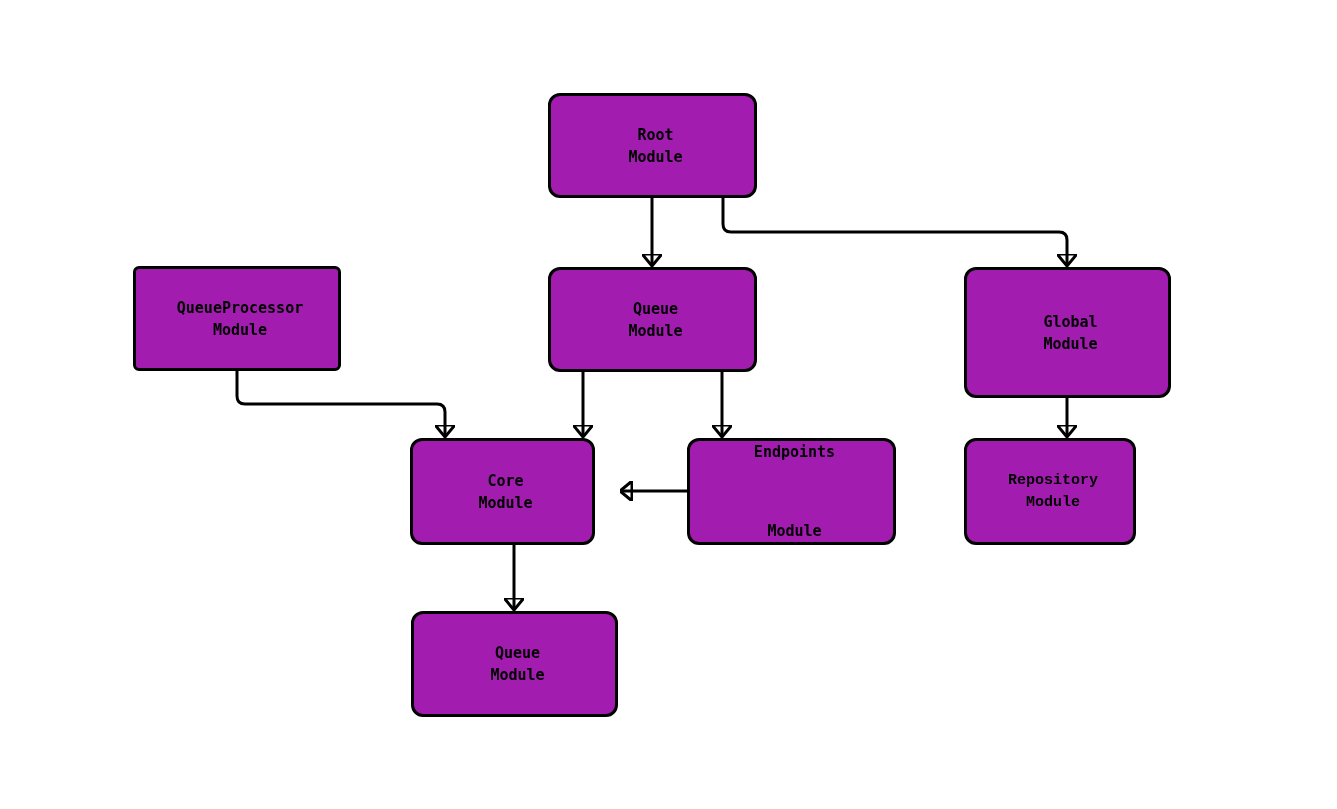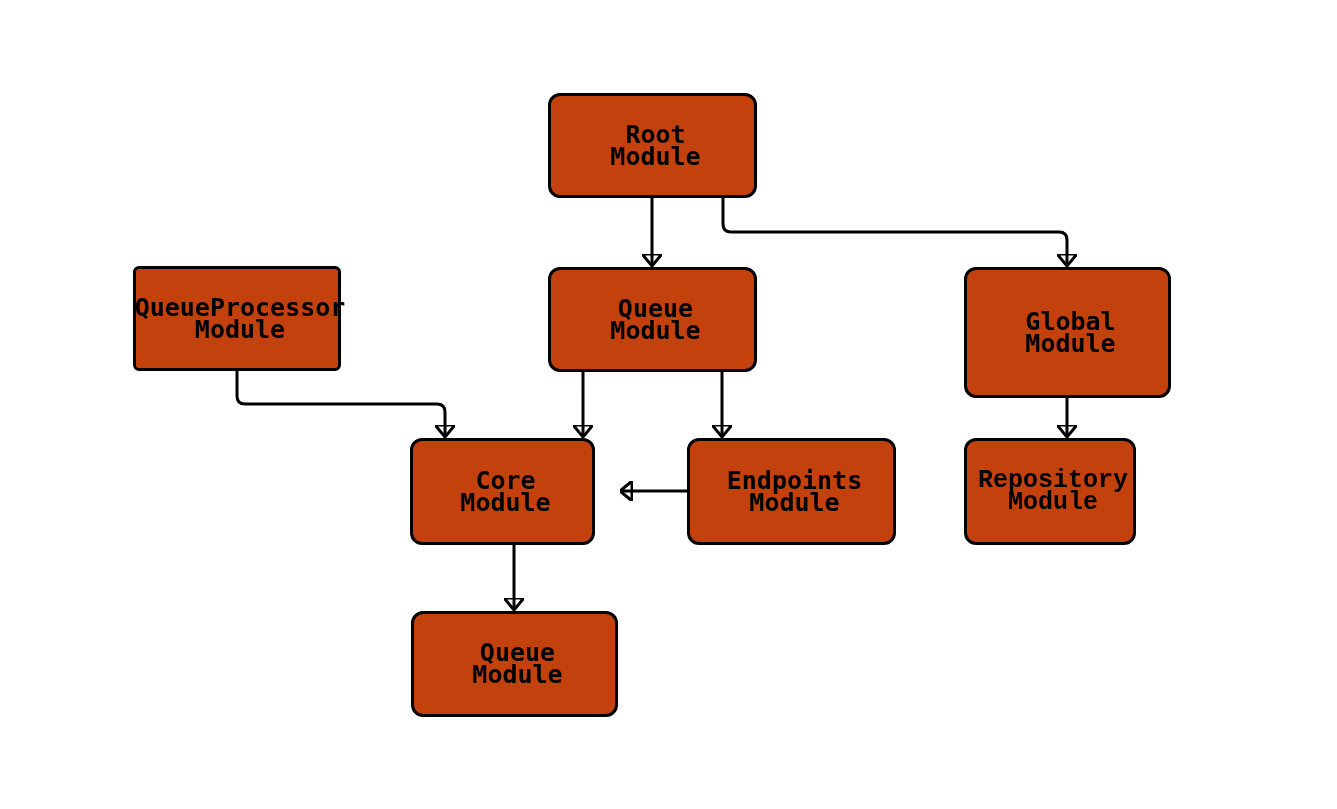--- a/index.html
+++ b/index.html
@@ -23,41 +23,41 @@
     height: 809px;
   }
   #edges path {
     fill: none;
     stroke: #000000;
     stroke-width: 3;
   }
   .node {
     position: absolute;
     box-sizing: border-box;
-    background: #c2410c;
+    background: #a21caf;
     border: 3px solid #000000;
     border-radius: 12px;
     display: flex;
     flex-direction: column;
     align-items: center;
     justify-content: center;
     text-align: center;
     color: #000000;
     font-weight: bold;
-    font-size: 25px;
+    font-size: 15px;
     line-height: 22px;
     white-space: nowrap;
     padding-left: 6px;
   }
   .node-root         { left: 548px; top: 93px;  width: 209px; height: 105px; }
   .node-queueproc    { left: 133px; top: 266px; width: 208px; height: 105px; border-radius: 6px; }
   .node-server       { left: 548px; top: 267px; width: 209px; height: 105px; }
   .node-global       { left: 964px; top: 267px; width: 207px; height: 131px; }
   .node-core         { left: 410px; top: 438px; width: 185px; height: 107px; }
-  .node-endpoints    { left: 687px; top: 438px; width: 209px; height: 107px; }
+  .node-endpoints    { left: 687px; top: 438px; width: 209px; height: 107px; justify-content: space-between; }
   .node-repository   { left: 964px; top: 438px; width: 172px; height: 107px; font-family: Liberation Mono, monospace; }
   .node-queue        { left: 411px; top: 611px; width: 207px; height: 106px; }
 </style>
 </head>
 <body>
 
 <div id="canvas">
 
   <svg id="edges" viewBox="0 0 1337 809" xmlns="http://www.w3.org/2000/svg">
     <defs>

